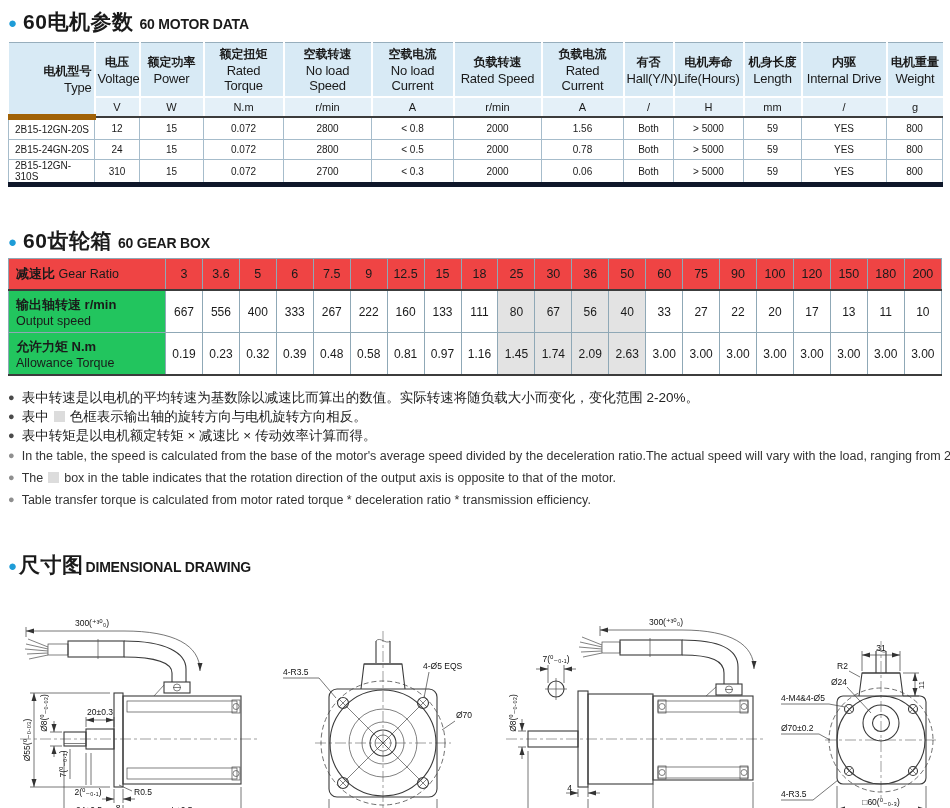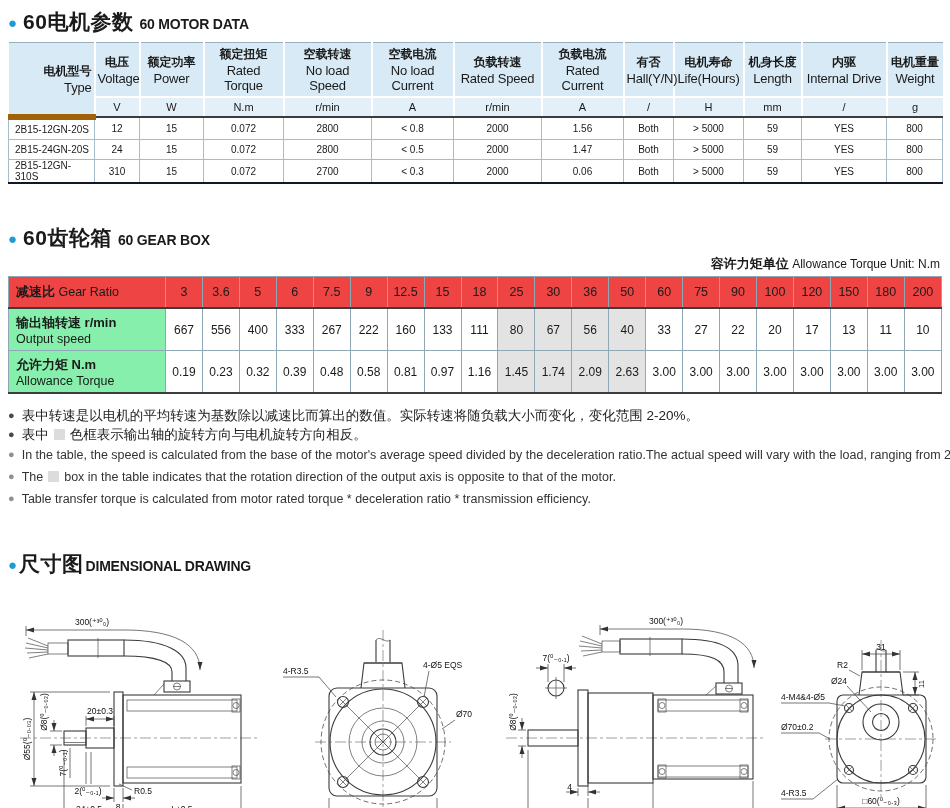--- a/index.html
+++ b/index.html
@@ -15,29 +15,29 @@
   
   table.motor{border-collapse:collapse;table-layout:fixed;width:934px;margin:6px 8px 0;border-top:1px solid #97aebc}
   table.motor th{background:#d8eaf5;border-left:2px solid #fff;padding:3px 2px;vertical-align:middle;text-align:center}
   table.motor tr:first-child th:first-child{border-left:none;text-align:right;padding-left:6px;border-bottom:6px solid #a16207}
   .hzh{font-size:12px;font-weight:bold}
   .hen{font-size:13px;font-weight:normal;letter-spacing:-.2px}
   table.motor th.unit{background:#e4f0f8;font-weight:normal;font-size:11px;padding:3px 0;
         border-top:2px solid #fff;border-bottom:2px solid #3c3c3c}
   table.motor td{border:1px solid #a6bccb;text-align:center;font-size:10px;height:19px;padding:0 2px;background:#fff}
   table.motor td.typecell{text-align:left;padding-left:6px}
-  table.motor tbody tr:last-child td{border-bottom:2px solid #0f172a}
+  table.motor tbody tr:last-child td{border-bottom:5px solid #0f172a}
   
   .unit-note{text-align:right;margin:2px 10px 0;white-space:nowrap}
   .unit-note .uzh{font-weight:bold;font-size:13px}
   .unit-note .uen{font-size:12px}
   
   table.gear{border-collapse:collapse;table-layout:fixed;width:934px;margin:3px 8px 0}
   table.gear td{border:1px solid #8fa8b6;text-align:center;font-size:12px;background:#fff}
-  table.gear td.glabel{width:142px;text-align:left;padding:2px 7px;background:#86efac}
+  table.gear td.glabel{width:142px;text-align:left;padding:2px 7px;background:#22c55e}
   .gzh{font-size:13px;font-weight:bold}
   .gen,.gen-inline{font-size:12.5px}
   table.gear tr.ghead td{background:#ef4444;height:26px;border-bottom:2px solid #3c3c3c;font-size:12.5px}
   table.gear tr.gdata td{height:37px}
   table.gear tr:last-child td{border-bottom:2px solid #3c3c3c}
   table.gear td.sh{background:#e3e3e3}
   
   .notes{margin:12px 8px 0 8px}
   .note{white-space:nowrap}
   .note .nbullet{display:inline-block;margin-right:7px;font-size:11px;vertical-align:1px}
@@ -171,21 +171,21 @@
           <td>800</td>
         </tr>
         <tr>
           <td class="typecell">2B15-24GN-20S</td>
           <td>24</td>
           <td>15</td>
           <td>0.072</td>
           <td>2800</td>
           <td>&lt; 0.5</td>
           <td>2000</td>
-          <td>1.47</td>
+          <td>0.78</td>
           <td>Both</td>
           <td>&gt; 5000</td>
           <td>59</td>
           <td>YES</td>
           <td>800</td>
         </tr>
         <tr>
           <td class="typecell">2B15-12GN-310S</td>
           <td>310</td>
           <td>15</td>
@@ -202,23 +202,20 @@
         </tr>
       </tbody>
   </table>
 
   <div class="sec-header s2">
     <span class="bullet">●</span>
     <span class="zh">60齿轮箱</span>
     <span class="en">60 GEAR BOX</span>
   </div>
 
-  <div class="unit-note">
-    <span class="uzh">容许力矩单位</span><span class="uen"> Allowance Torque Unit: N.m</span>
-  </div>
 
   <table class="gear">
     <tbody>
         <tr class="ghead">
           <td class="glabel"><span class="gzh">减速比</span><span class="gen-inline"> Gear Ratio</span></td>
           <td>3</td>
           <td>3.6</td>
           <td>5</td>
           <td>6</td>
           <td>7.5</td>
@@ -292,20 +289,21 @@
           <td>3.00</td>
           <td>3.00</td>
           <td>3.00</td>
         </tr>
       </tbody>
   </table>
 
   <div class="notes">
       <div class="note zh"><span class="nbullet">●</span><span class="ntext">表中转速是以电机的平均转速为基数除以减速比而算出的数值。实际转速将随负载大小而变化，变化范围 2-20%。</span></div>
       <div class="note zh"><span class="nbullet">●</span><span class="ntext">表中</span><span class="nbox"></span><span class="ntext">色框表示输出轴的旋转方向与电机旋转方向相反。</span></div>
+      <div class="note zh"><span class="nbullet">●</span><span class="ntext">表中转矩是以电机额定转矩 × 减速比 × 传动效率计算而得。</span></div>
       <div class="note en"><span class="nbullet">●</span><span class="ntext">In the table, the speed is calculated from the base of the motor's average speed  divided by the deceleration ratio.The actual speed will vary with the load, ranging from 2% to 20%.</span></div>
       <div class="note en"><span class="nbullet">●</span><span class="ntext">The</span><span class="nbox"></span><span class="ntext">box in the table indicates that the rotation direction of the output axis is opposite to that of the motor.</span></div>
       <div class="note en"><span class="nbullet">●</span><span class="ntext">Table transfer torque is calculated from motor rated torque * deceleration ratio * transmission efficiency.</span></div>
     </div>
 
   <div class="sec-header s3">
     <span class="bullet">●</span>
     <span class="zh">尺寸图</span>
     <span class="en">DIMENSIONAL DRAWING</span>
   </div>

